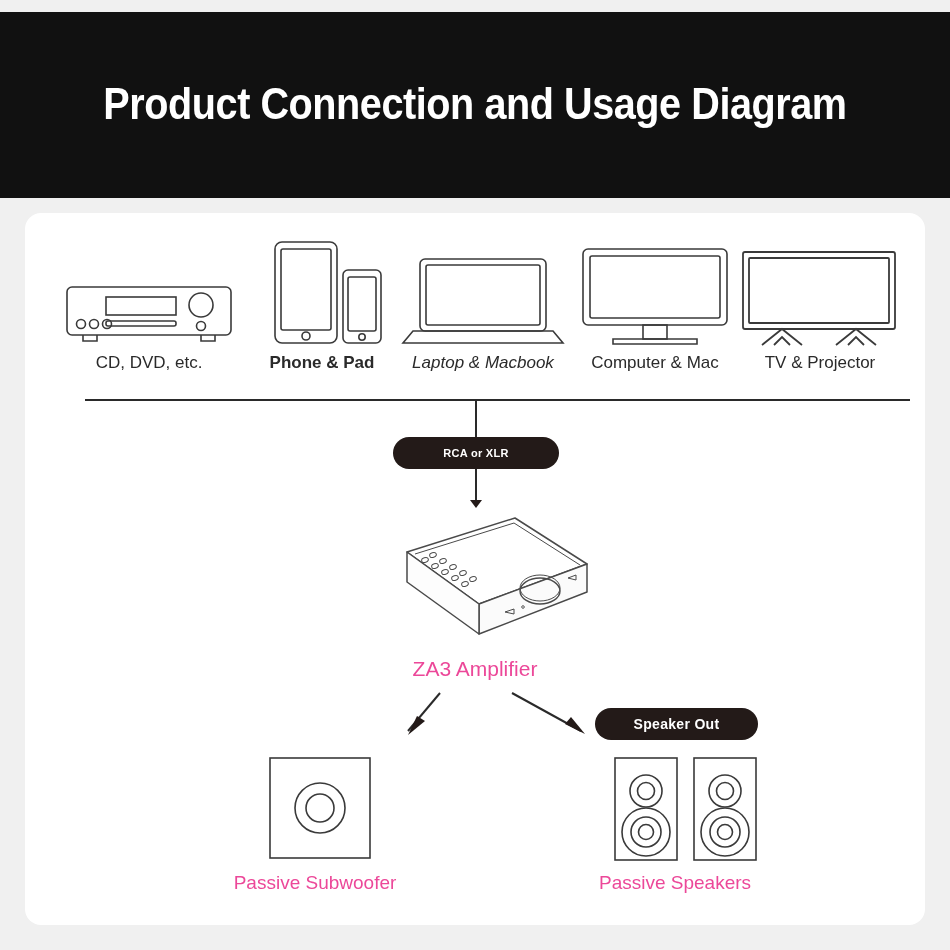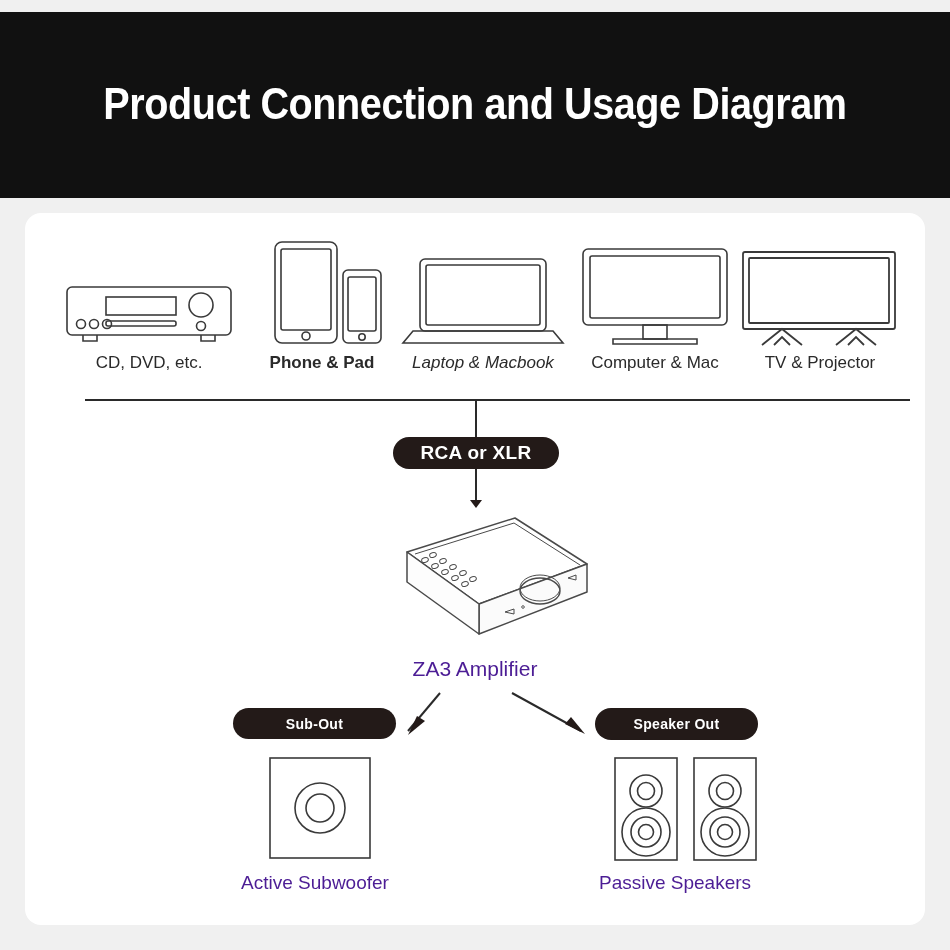--- a/index.html
+++ b/index.html
@@ -72,30 +72,30 @@
     position: absolute;
     background: #231a18;
     color: #ffffff;
     border-radius: 999px;
     font-weight: bold;
     display: flex;
     align-items: center;
     justify-content: center;
     letter-spacing: 0.3px;
   }
-  .pill-rca { left: 368px; top: 224px; width: 166px; height: 32px; font-size: 19px; }
+  .pill-rca { left: 368px; top: 224px; width: 166px; height: 32px; font-size: 11px; }
   .pill-sub { left: 208px; top: 495px; width: 163px; height: 31px; font-size: 14px; }
   .pill-spk { left: 570px; top: 495px; width: 163px; height: 32px; font-size: 14px; }
 
   
   .node-cap {
     position: absolute;
     text-align: center;
     font-size: 19px;
-    color: #4c1d95;
+    color: #ec4899;
     white-space: nowrap;
   }
   .amp-cap { left: 300px; top: 444px; width: 300px; font-size: 21px; }
   .sub-cap { left: 190px; top: 659px; width: 200px; }
   .spk-cap { left: 550px; top: 659px; width: 200px; }
 
   
   .bottom-art { position: absolute; }
 </style>
 </head>
@@ -242,34 +242,33 @@
             <ellipse cx="98" cy="59" rx="3.4" ry="2.4" transform="rotate(-18 98 59)"></ellipse>
             <ellipse cx="108" cy="65" rx="3.4" ry="2.4" transform="rotate(-18 108 65)"></ellipse>
             <ellipse cx="118" cy="71" rx="3.4" ry="2.4" transform="rotate(-18 118 71)"></ellipse>
           </g>
         </g>
       </svg>
     </div>
 
     <div class="node-cap amp-cap">ZA3 Amplifier</div>
 
-    <div class="pill pill-sub">Sub-Out</div>
 
     <div class="pill pill-spk">Speaker Out</div>
 
     <div class="bottom-art" style="left:240px; top:540px;">
       <svg width="110" height="112" viewBox="0 0 110 112">
         <g fill="none" stroke="#3a3a3a" stroke-width="1.6">
           <rect x="5" y="5" width="100" height="100"></rect>
           <circle cx="55" cy="55" r="25"></circle>
           <circle cx="55" cy="55" r="14"></circle>
         </g>
       </svg>
     </div>
-    <div class="node-cap sub-cap">Active Subwoofer</div>
+    <div class="node-cap sub-cap">Passive Subwoofer</div>
 
     <div class="bottom-art" style="left:585px; top:540px;">
       <svg width="160" height="112" viewBox="0 0 160 112">
         <g fill="none" stroke="#3a3a3a" stroke-width="1.6">
 
           <rect x="5" y="5" width="62" height="102"></rect>
           <circle cx="36" cy="38" r="16"></circle>
           <circle cx="36" cy="38" r="8.5"></circle>
           <circle cx="36" cy="79" r="24"></circle>
           <circle cx="36" cy="79" r="15"></circle>

